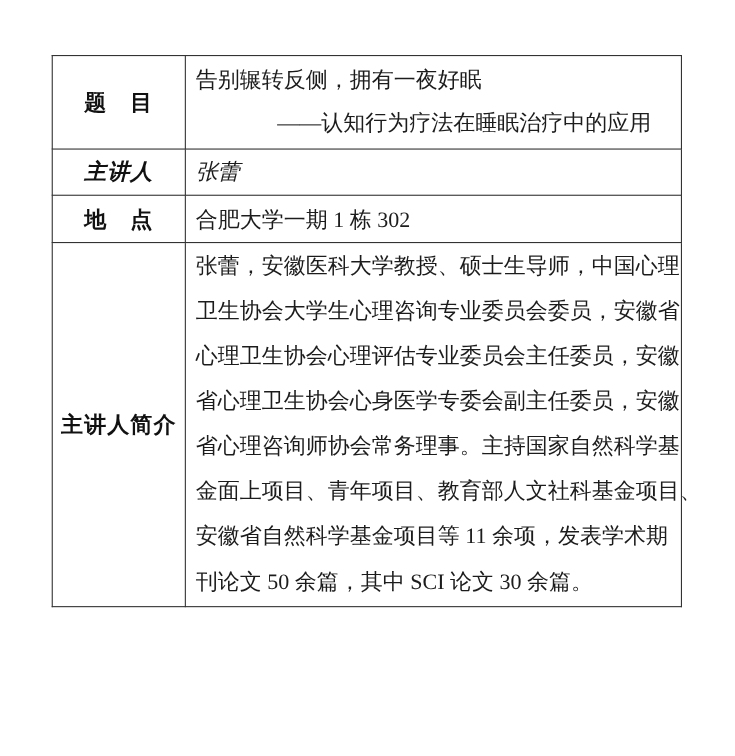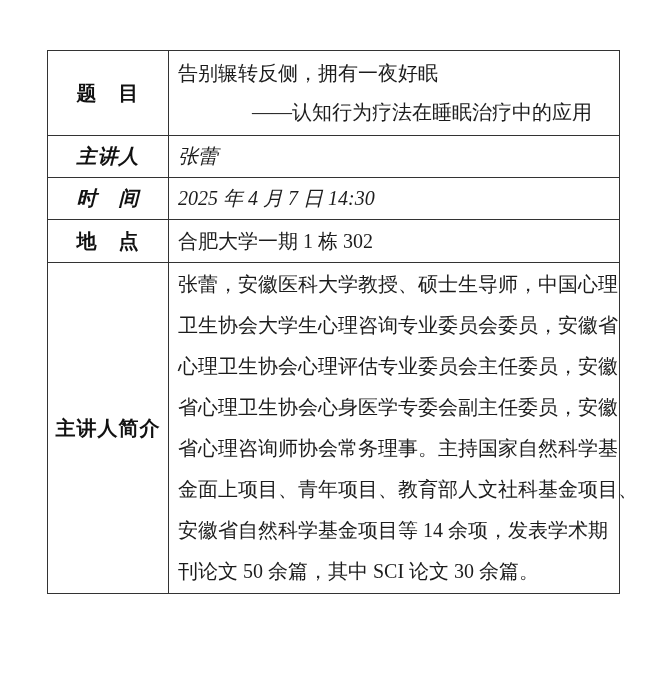--- a/index.html
+++ b/index.html
@@ -63,36 +63,32 @@
         <td class="label-cell">题　目</td>
         <td class="value-cell">
           <div class="title-line">告别辗转反侧，拥有一夜好眠</div>
           <div class="title-line title-line2">——认知行为疗法在睡眠治疗中的应用</div>
         </td>
       </tr>
       <tr class="row-speaker">
         <td class="label-cell">主讲人</td>
         <td class="value-cell">张蕾</td>
       </tr>
-      <tr class="row-time">
-        <td class="label-cell">时　间</td>
-        <td class="value-cell">2025 年 4 月 7 日 14:30</td>
-      </tr>
       <tr class="row-location">
         <td class="label-cell">地　点</td>
         <td class="value-cell">合肥大学一期 1 栋 302</td>
       </tr>
       <tr class="row-bio">
         <td class="label-cell">主讲人简介</td>
         <td class="value-cell">
           <div class="bio-line">张蕾，安徽医科大学教授、硕士生导师，中国心理</div>
           <div class="bio-line">卫生协会大学生心理咨询专业委员会委员，安徽省</div>
           <div class="bio-line">心理卫生协会心理评估专业委员会主任委员，安徽</div>
           <div class="bio-line">省心理卫生协会心身医学专委会副主任委员，安徽</div>
           <div class="bio-line">省心理咨询师协会常务理事。主持国家自然科学基</div>
           <div class="bio-line">金面上项目、青年项目、教育部人文社科基金项目、</div>
-          <div class="bio-line">安徽省自然科学基金项目等 14 余项，发表学术期</div>
+          <div class="bio-line">安徽省自然科学基金项目等 11 余项，发表学术期</div>
           <div class="bio-line">刊论文 50 余篇，其中 SCI 论文 30 余篇。</div>
         </td>
       </tr>
     </tbody>
   </table>
 </div>
 
 </body></html>

